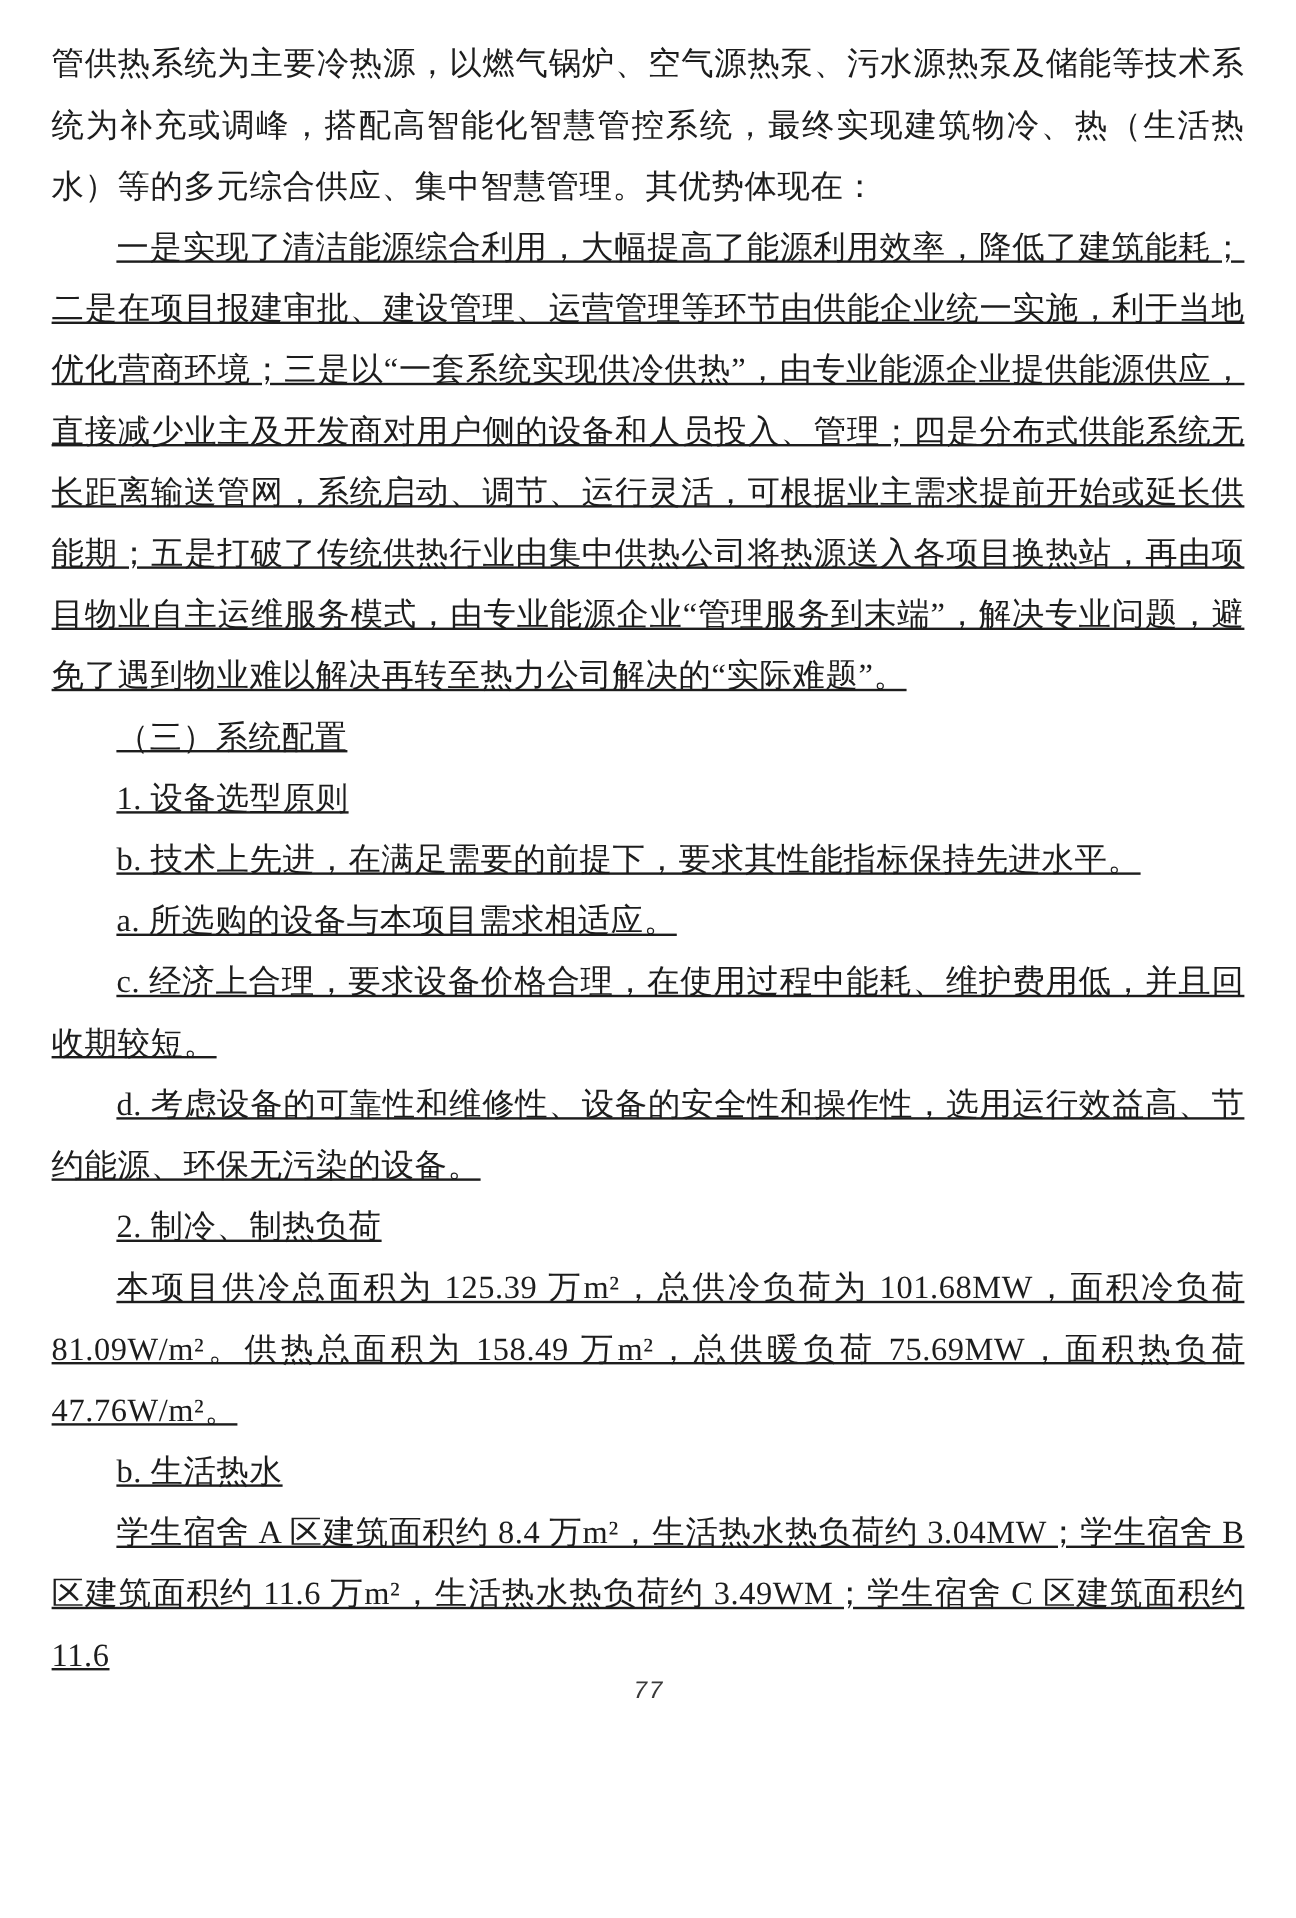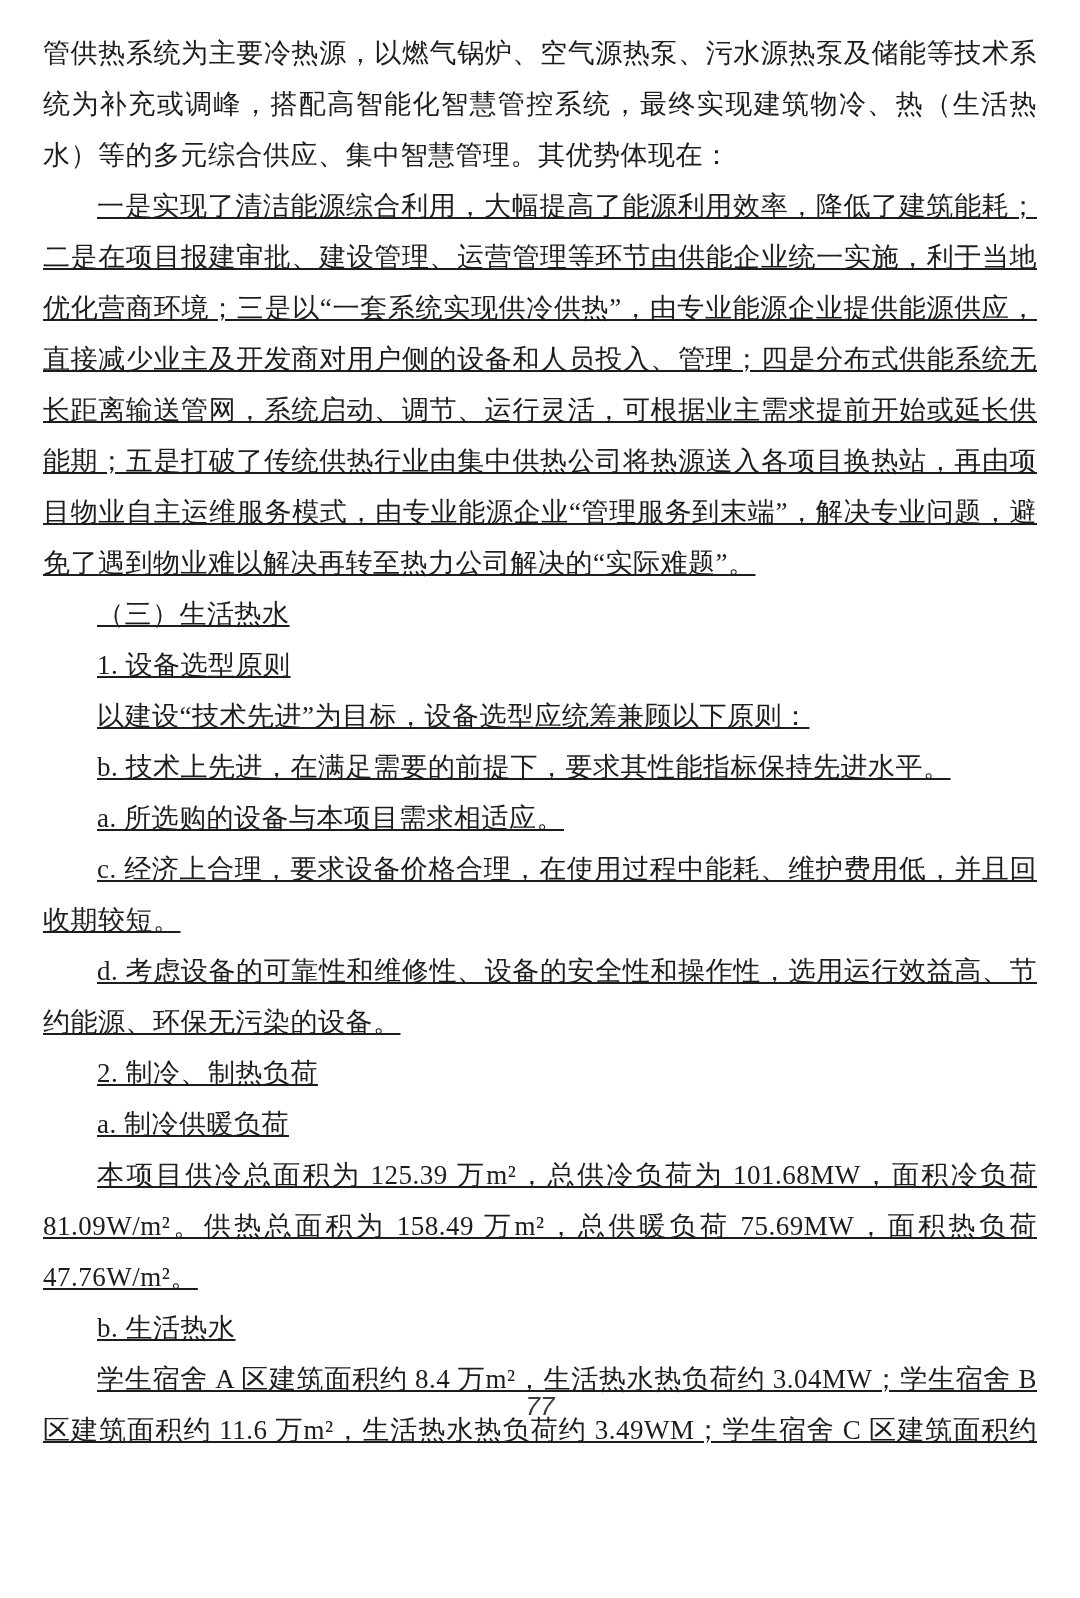--- a/index.html
+++ b/index.html
@@ -38,40 +38,38 @@
   }
   .content p.continuation {
     text-indent: 0;
   }
   .footer {
     position: absolute;
     bottom: 36px;
     left: 0;
     right: 0;
     text-align: center;
-    font-family: Liberation Sans, sans-serif;
-    font-size: 26px;
+    font-family: Liberation Mono, monospace;
+    font-size: 21px;
     font-style: italic;
     color: #3a3a3a;
   }
 </style>
 </head>
 <body>
 
 <div class="page">
   <div class="content">
     <p class="continuation">管供热系统为主要冷热源，以燃气锅炉、空气源热泵、污水源热泵及储能等技术系统为补充或调峰，搭配高智能化智慧管控系统，最终实现建筑物冷、热（生活热水）等的多元综合供应、集中智慧管理。其优势体现在：</p>
     <p class="indent">一是实现了清洁能源综合利用，大幅提高了能源利用效率，降低了建筑能耗；二是在项目报建审批、建设管理、运营管理等环节由供能企业统一实施，利于当地优化营商环境；三是以“一套系统实现供冷供热”，由专业能源企业提供能源供应，直接减少业主及开发商对用户侧的设备和人员投入、管理；四是分布式供能系统无长距离输送管网，系统启动、调节、运行灵活，可根据业主需求提前开始或延长供能期；五是打破了传统供热行业由集中供热公司将热源送入各项目换热站，再由项目物业自主运维服务模式，由专业能源企业“管理服务到末端”，解决专业问题，避免了遇到物业难以解决再转至热力公司解决的“实际难题”。</p>
-    <p class="indent">（三）生活热水</p>
+    <p class="indent">（三）系统配置</p>
     <p class="indent">1. 设备选型原则</p>
-    <p class="indent">以建设“技术先进”为目标，设备选型应统筹兼顾以下原则：</p>
     <p class="indent">b. 技术上先进，在满足需要的前提下，要求其性能指标保持先进水平。</p>
     <p class="indent">a. 所选购的设备与本项目需求相适应。</p>
     <p class="indent">c. 经济上合理，要求设备价格合理，在使用过程中能耗、维护费用低，并且回收期较短。</p>
     <p class="indent">d. 考虑设备的可靠性和维修性、设备的安全性和操作性，选用运行效益高、节约能源、环保无污染的设备。</p>
     <p class="indent">2. 制冷、制热负荷</p>
-    <p class="indent">a. 制冷供暖负荷</p>
     <p class="indent">本项目供冷总面积为 125.39 万m²，总供冷负荷为 101.68MW，面积冷负荷 81.09W/m²。供热总面积为 158.49 万m²，总供暖负荷 75.69MW，面积热负荷 47.76W/m²。</p>
     <p class="indent">b. 生活热水</p>
     <p class="indent">学生宿舍 A 区建筑面积约 8.4 万m²，生活热水热负荷约 3.04MW；学生宿舍 B 区建筑面积约 11.6 万m²，生活热水热负荷约 3.49WM；学生宿舍 C 区建筑面积约 11.6</p>
   </div>
   <div class="footer">77</div>
 </div>
 
 </body></html>

